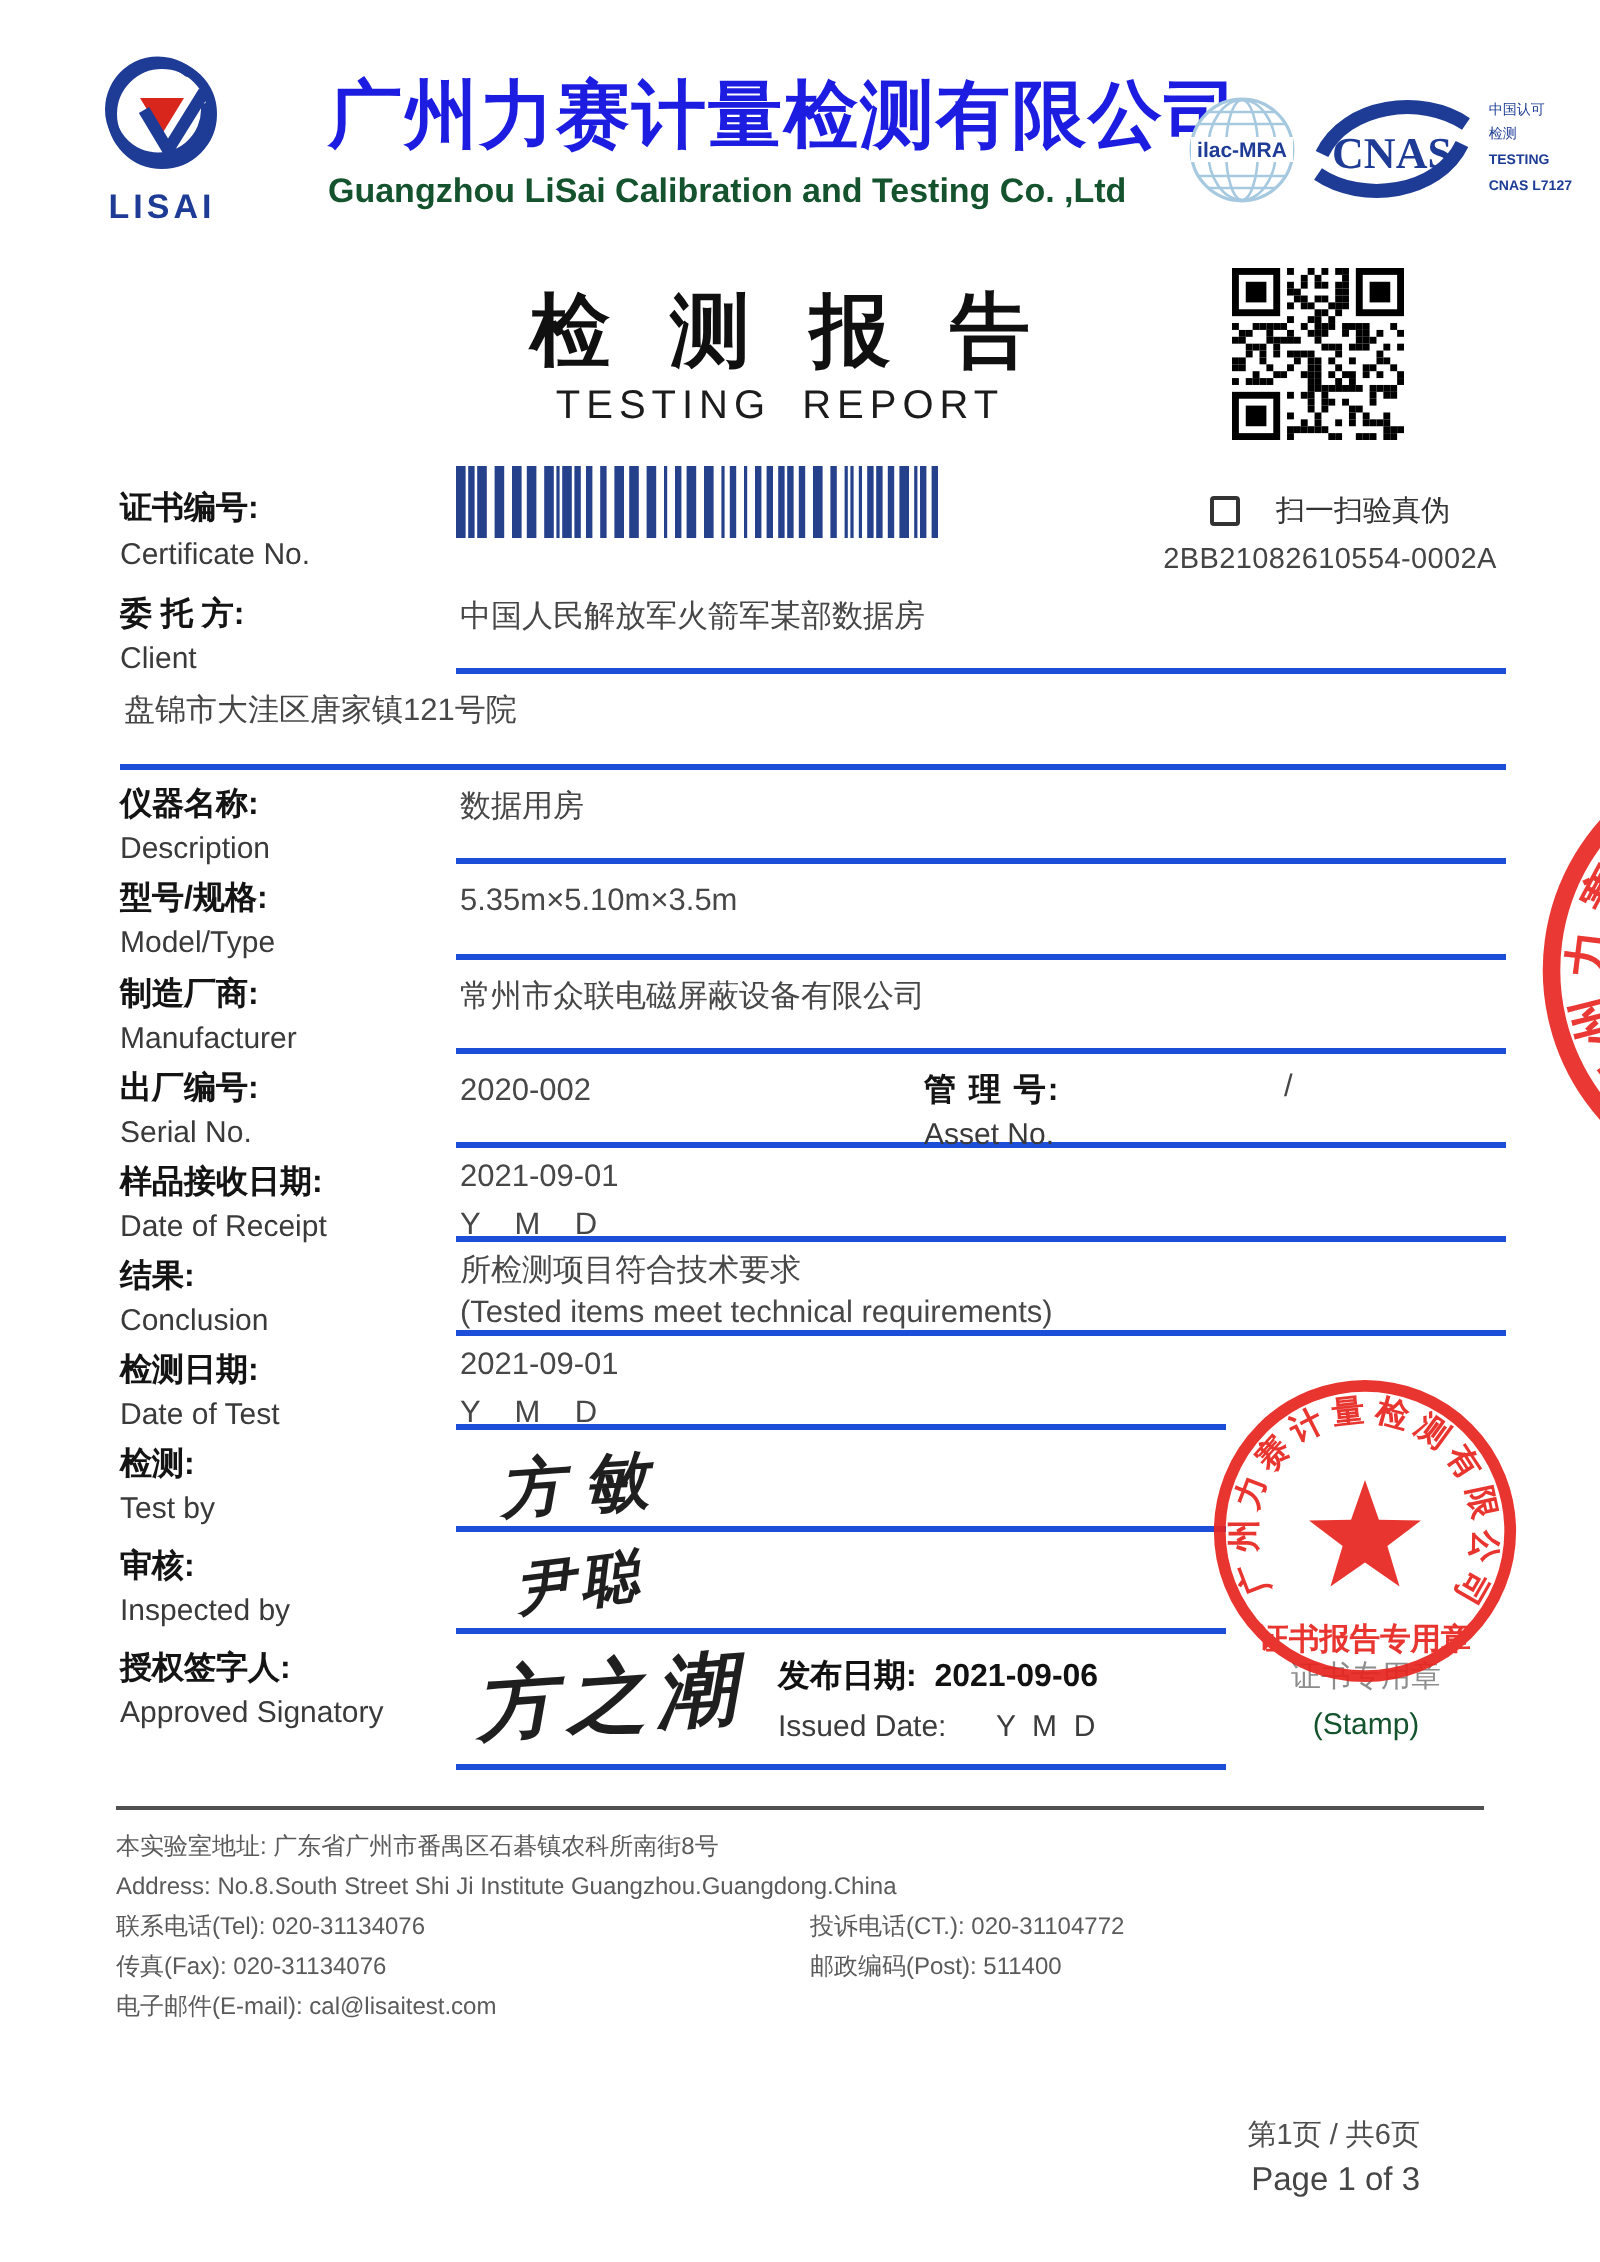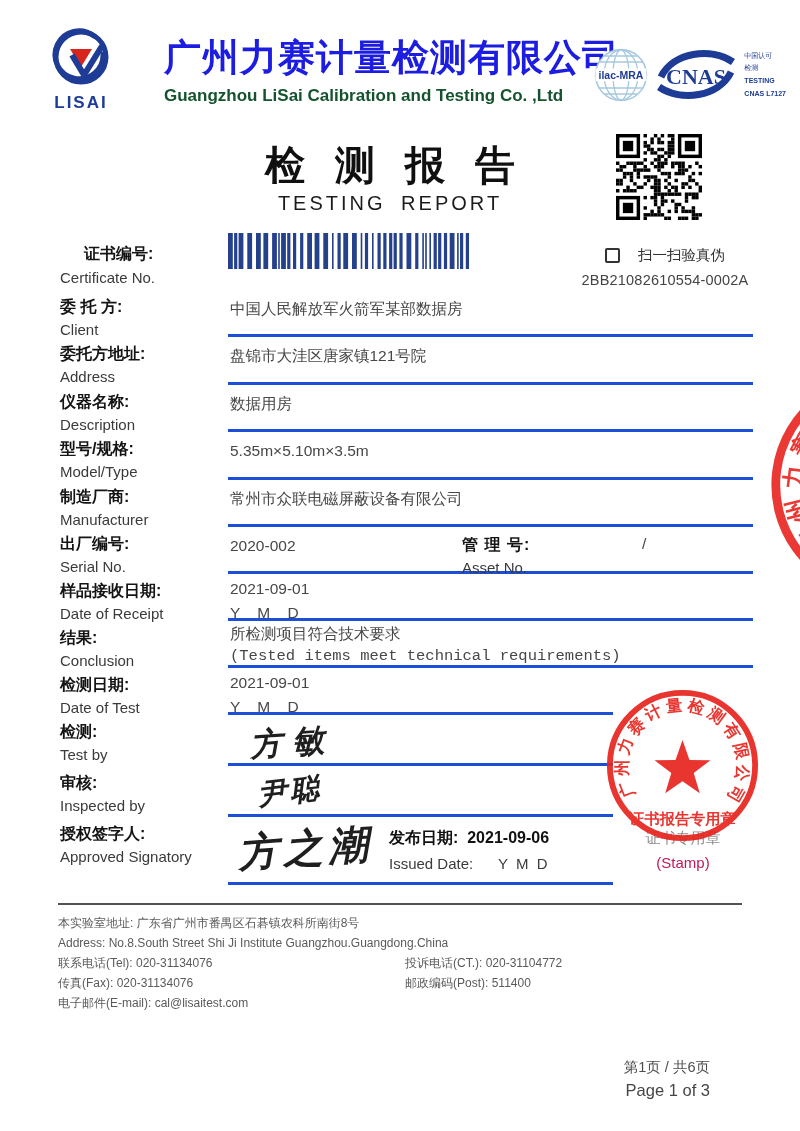--- a/index.html
+++ b/index.html
@@ -22,21 +22,21 @@
             font-size:40px;font-weight:bold;color:#101010;letter-spacing:30px;text-indent:30px;}
   .title-en{position:absolute;top:192px;left:180px;width:420px;text-align:center;
             font-size:20px;color:#1c1c1c;letter-spacing:3px;word-spacing:7px;}
   .qr{position:absolute;left:616px;top:134px;width:86px;height:86px;}
 
   
   .certrow{position:absolute;top:231px;left:60px;width:693px;display:flex;}
   .certrow .flbl{width:168px;}
   .zhl{font-size:16px;font-weight:bold;color:#141414;}
   .enl{font-size:15px;color:#3a3a3a;margin-top:4px;}
-  .certrow .zhl{padding-top:13px;margin-left:24px;}
+  .certrow .zhl{padding-top:13px;}
   .barcode{width:242px;height:36px;margin-top:2px;}
   .scan{margin-left:auto;width:176px;text-align:center;padding-top:15px;}
   .scan-line{font-size:14.5px;color:#333;display:flex;align-items:center;justify-content:center;gap:18px;}
   .scan-box{width:11px;height:11px;border:2px solid #333;border-radius:2px;display:inline-block;}
   .cert-no{margin-top:7px;font-size:14.5px;color:#444;letter-spacing:.2px;}
 
   
   .rows{position:absolute;top:290px;left:60px;width:693px;}
   .row{display:flex;box-sizing:border-box;}
   .h47{height:47px}.h48{height:48px}.h51{height:51px}.h68{height:68px}
@@ -51,21 +51,21 @@
   .lbl2 .zhl{letter-spacing:1px;}
   .lbl2{width:108px;}
   .v-slash{padding-left:12px;font-size:15.5px;color:#474747;}
 
   .bottom{display:flex;}
   .bleft{width:553px;}
   .bleft .row .val{padding-top:8px;}
   .sigval{padding-top:2px !important;}
   .bright{width:140px;display:flex;flex-direction:column;justify-content:flex-end;align-items:center;padding-bottom:14px;box-sizing:border-box;}
   .cap-zh{font-size:15px;color:#8d8d8d;}
-  .cap-en{font-size:15px;color:#be185d;margin-top:6px;}
+  .cap-en{font-size:15px;color:#14532d;margin-top:6px;}
 
   .sig{font-family:"DejaVu Serif","Liberation Serif",serif;font-style:italic;font-weight:bold;
        color:#1f1f1f;display:inline-block;transform:rotate(-4deg);}
   .s1{font-size:32px;margin:4px 0 0 20px;letter-spacing:10px;}
   .s2{font-size:29px;margin:4px 0 0 28px;letter-spacing:3px;transform:rotate(-7deg);}
   .s3{font-size:40px;margin:2px 0 0 8px;letter-spacing:5px;}
   .apr{display:flex;}
   .issued{margin-left:16px;padding-top:9px;}
   .izh{font-size:16px;font-weight:bold;color:#111;white-space:pre;}
   .ien{font-size:15px;color:#3c3c3c;margin-top:6px;white-space:pre;}
@@ -409,24 +409,20 @@
       <div class="flbl">
           <div class="zhl">委 托 方:</div>
         <div class="enl">Client</div>
         </div>
       <div class="val">
           <div class="v">中国人民解放军火箭军某部数据房</div>
         </div>
     </div>
 
     <div class="row h48">
-      <div class="flbl">
-          <div class="zhl">委托方地址:</div>
-        <div class="enl">Address</div>
-        </div>
       <div class="val">
           <div class="v">盘锦市大洼区唐家镇121号院</div>
         </div>
     </div>
 
     <div class="row h47">
       <div class="flbl">
           <div class="zhl">仪器名称:</div>
         <div class="enl">Description</div>
         </div>
@@ -479,21 +475,21 @@
         <div class="v">2021-09-01</div>
         <div class="v sub pre">Y    M    D</div>
       </div>
     </div>
 
     <div class="row h47">
       <div class="flbl">
           <div class="zhl">结果:</div>
         <div class="enl">Conclusion</div>
         </div>
-      <div class="val" style="padding-top:4px;font-family:Liberation Mono, monospace;">
+      <div class="val" style="padding-top:4px;">
         <div class="v">所检测项目符合技术要求</div>
         <div class="v">(Tested items meet technical requirements)</div>
       </div>
     </div>
 
     <div class="bottom">
       <div class="bleft">
         <div class="row h47">
           <div class="flbl">
               <div class="zhl">检测日期:</div>

